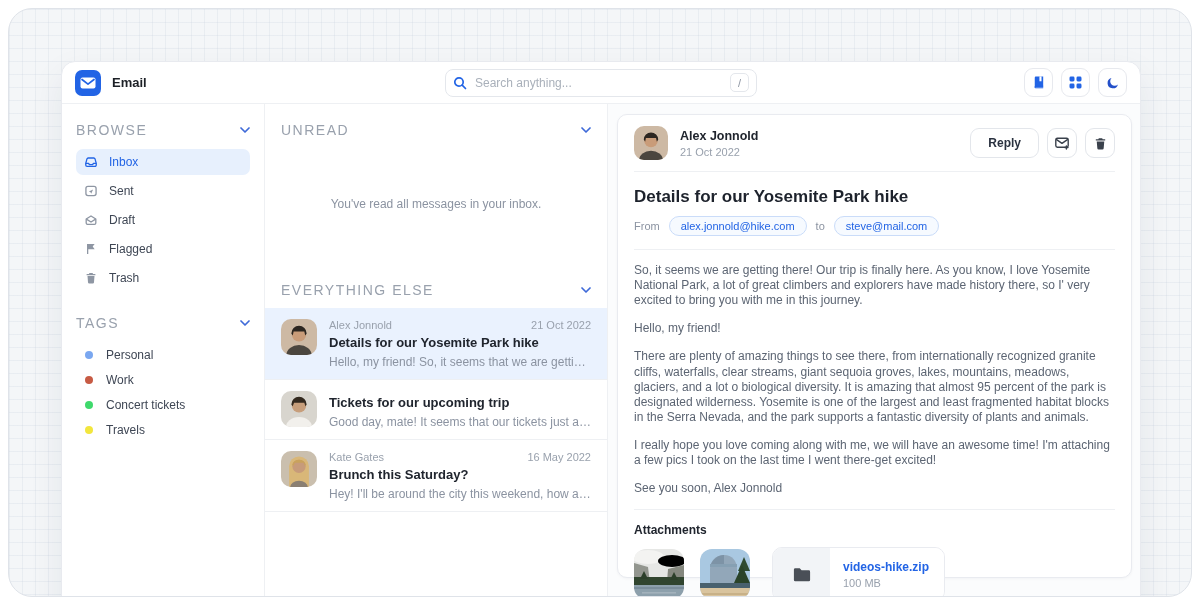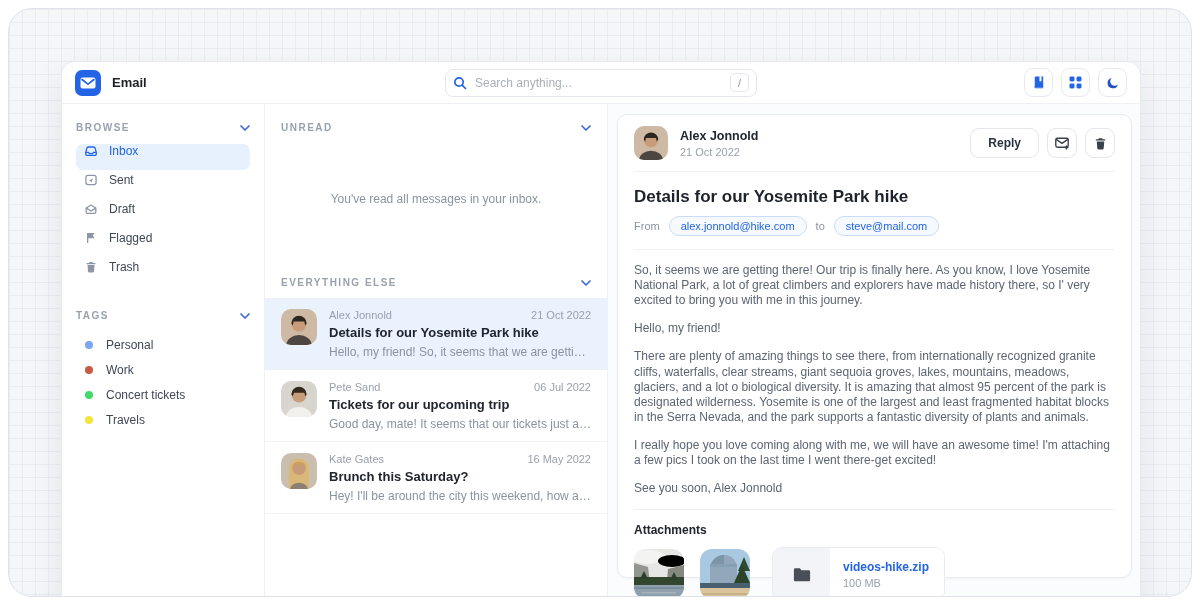--- a/index.html
+++ b/index.html
@@ -25,24 +25,24 @@
   .brand-title { font-size:13px; font-weight:700; color:#1c2026; }
   .search { position:absolute; left:50%; transform:translateX(-50%); width:312px; height:28px; border:1px solid #e4e7ec; border-radius:8px; background:#fff; display:flex; align-items:center; gap:8px; padding:0 7px; }
   .search input { border:0; outline:0; flex:1; font-size:12px; color:#394049; background:transparent; }
   .search input::placeholder { color:#a9b0ba; }
   .kbd { width:19px; height:19px; flex:none; border:1px solid #e4e7ec; border-radius:5px; font-size:11px; color:#8d95a2; display:flex; align-items:center; justify-content:center; }
   .hdr-actions { margin-left:auto; display:flex; gap:8px; }
   .icon-btn { width:29px; height:29px; border:1px solid #e7e9ee; border-radius:9px; background:#fff; display:flex; align-items:center; justify-content:center; cursor:pointer; }
   
   .main { display:flex; flex:1; min-height:0; }
   .sidebar { width:203px; flex:none; border-right:1px solid #eef0f3; padding:18px 14px; }
-  .sec-hd { display:flex; justify-content:space-between; align-items:center; color:#99a1ad; font-size:10px; font-weight:700; letter-spacing:1.5px; }
+  .sec-hd { display:flex; justify-content:space-between; align-items:center; color:#99a1ad; font-size:14px; font-weight:400; letter-spacing:1.5px; }
   .chev { cursor:pointer; display:flex; }
   .nav { margin-top:11px; }
-  .nav-item { display:flex; gap:11px; height:26px; margin-bottom:3px; padding:0 8px; border-radius:7px; font-size:12px; font-weight:500; color:#3e4654; cursor:pointer; }
+  .nav-item { display:flex; align-items:center; gap:11px; height:26px; margin-bottom:3px; padding:0 8px; border-radius:7px; font-size:12px; font-weight:500; color:#3e4654; cursor:pointer; }
   .nav-item.active { background:#e7f0fd; color:#2264e5; }
   .tags-block { margin-top:24px; }
   .tag-item { display:flex; align-items:center; gap:13px; height:25px; padding:0 9px; font-size:12px; color:#3e4654; cursor:pointer; }
   .dot { width:8px; height:8px; border-radius:50%; flex:none; }
   
   .listcol { width:343px; flex:none; border-right:1px solid #eef0f3; display:flex; flex-direction:column; }
   .list-sec-hd { padding:18px 16px 0; }
   .empty { height:132px; display:flex; align-items:center; justify-content:center; color:#8b93a1; font-size:12px; }
   .ee-hd { padding:12px 16px 10px; }
   .mail-item { display:flex; gap:12px; padding:11px 16px 10px; border-bottom:1px solid #eef0f3; cursor:pointer; }
@@ -269,24 +269,20 @@
       <div class="mail-item">
         <span class="mi-ava">
           <svg width="36" height="36" viewBox="0 0 40 40">
                 <rect width="40" height="40" fill="#d8d5ce"></rect>
                 <ellipse cx="20" cy="41" rx="15" ry="12" fill="#f2f0ec"></ellipse>
                 <circle cx="20" cy="16" r="8" fill="#c79e7b"></circle>
                 <path d="M11.5 15a8.5 8.5 0 0117 0l-1.4 2-1.2-4H14.5l-1.5 4z" fill="#33291f"></path>
               </svg>
         </span>
         <div class="mi-body">
-          <div class="mi-row">
-            <span>Pete Sand</span>
-            <span>06 Jul 2022</span>
-          </div>
           <div class="mi-subj">Tickets for our upcoming trip</div>
           <div class="mi-prev">Good day, mate! It seems that our tickets just arrived...</div>
         </div>
       </div>
 
       <div class="mail-item">
         <span class="mi-ava">
           <svg width="36" height="36" viewBox="0 0 40 40">
                 <rect width="40" height="40" fill="#cabfae"></rect>
                 <path d="M9 41V17a11 11 0 0122 0v24z" fill="#d9b778"></path>

